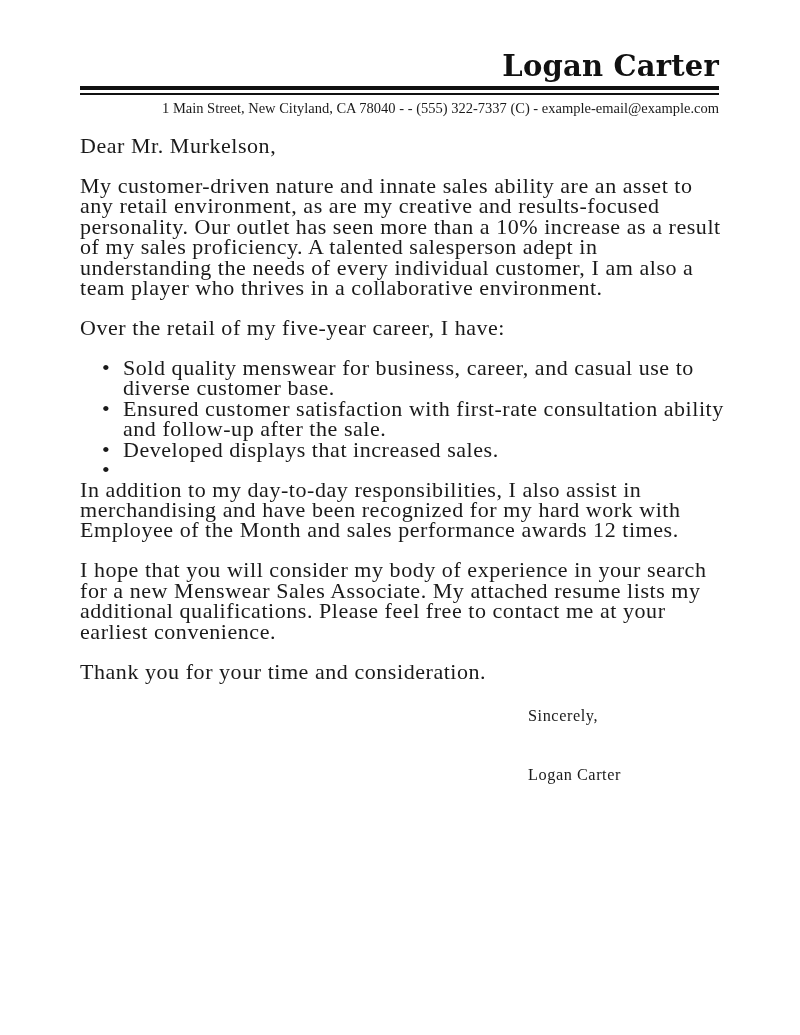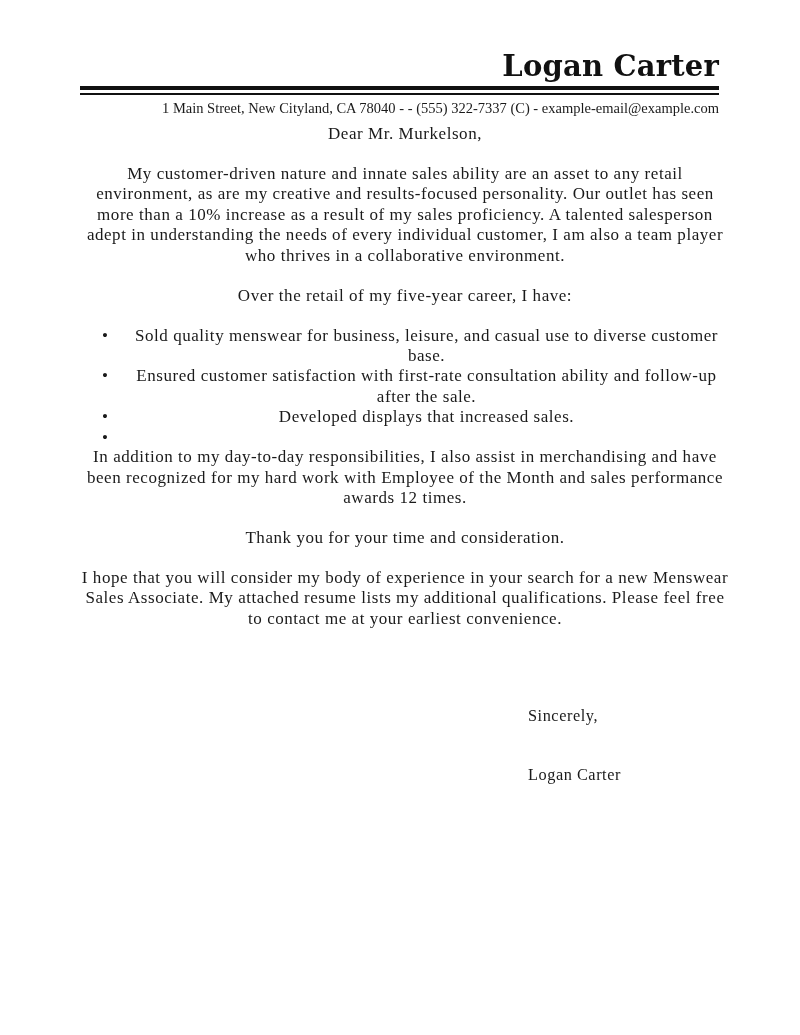--- a/index.html
+++ b/index.html
@@ -10,23 +10,23 @@
       font-family: "DejaVu Serif", serif; font-weight: bold; font-size: 29px;
       color: #111; letter-spacing: 0.2px; line-height: 36px;
     }
     .rule-thick { position: absolute; left: 80px; width: 639px; top: 86px; height: 4px; background: #111; }
     .rule-thin { position: absolute; left: 80px; width: 639px; top: 93px; height: 2px; background: #111; }
     .contact {
       position: absolute; right: 81px; top: 100px;
       font-family: "Liberation Serif", serif; font-size: 14.5px; color: #1a1a1a; white-space: nowrap;
     }
     .body {
-      position: absolute; left: 80px; top: 124px; width: 650px;
-      font-family: "Liberation Serif", serif; font-size: 17px; line-height: 20.4px;
-      letter-spacing: 0.55px; color: #1a1a1a; text-align: center;
+      position: absolute; left: 80px; top: 136px; width: 650px;
+      font-family: "Liberation Serif", serif; font-size: 22px; line-height: 20.4px;
+      letter-spacing: 0.55px; color: #1a1a1a;
     }
     .body p { margin: 0 0 19.6px 0; }
     .body ul { margin: 0 0 19.6px 0; padding-left: 43px; list-style: none; }
     .body li { position: relative; margin: 0; }
     .body li .bullet { position: absolute; left: -21px; top: 0; }
     .closing { position: absolute; left: 528px; top: 706px;
       font-family: Liberation Serif, serif; font-size: 16.3px; letter-spacing: 0.55px; color: #1a1a1a; }
     .signature { position: absolute; left: 528px; top: 765px;
       font-family: "Liberation Serif", serif; font-size: 16.3px; letter-spacing: 0.55px; color: #1a1a1a; }
   </style>
@@ -39,34 +39,34 @@
   <div class="rule-thin"></div>
   <div class="contact">1 Main Street, New Cityland, CA 78040 - - (555) 322-7337 (C) - example-email@example.com</div>
 
   <div class="body">
     <p>Dear Mr. Murkelson,</p>
     <p>My customer-driven nature and innate sales ability are an asset to any retail environment, as are my creative and results-focused personality. Our outlet has seen more than a 10% increase as a result of my sales proficiency. A talented salesperson adept in understanding the needs of every individual customer, I am also a team player who thrives in a collaborative environment.</p>
     <p>Over the retail of my five-year career, I have:</p>
     <ul>
       <li>
         <span class="bullet">•</span>
-        <span>Sold quality menswear for business, leisure, and casual use to diverse customer base.</span>
+        <span>Sold quality menswear for business, career, and casual use to diverse customer base.</span>
       </li>
       <li>
         <span class="bullet">•</span>
         <span>Ensured customer satisfaction with first-rate consultation ability and follow-up after the sale.</span>
       </li>
       <li>
         <span class="bullet">•</span>
         <span>Developed displays that increased sales.</span>
       </li>
       <li>
         <span class="bullet">•</span>
       </li>
     </ul>
     <p>In addition to my day-to-day responsibilities, I also assist in merchandising and have been recognized for my hard work with Employee of the Month and sales performance awards 12 times.</p>
+    <p>I hope that you will consider my body of experience in your search for a new Menswear Sales Associate. My attached resume lists my additional qualifications. Please feel free to contact me at your earliest convenience.</p>
     <p>Thank you for your time and consideration.</p>
-    <p>I hope that you will consider my body of experience in your search for a new Menswear Sales Associate. My attached resume lists my additional qualifications. Please feel free to contact me at your earliest convenience.</p>
   </div>
 
   <div class="closing">Sincerely,</div>
   <div class="signature">Logan Carter</div>
 </div>
 
 </body></html>

